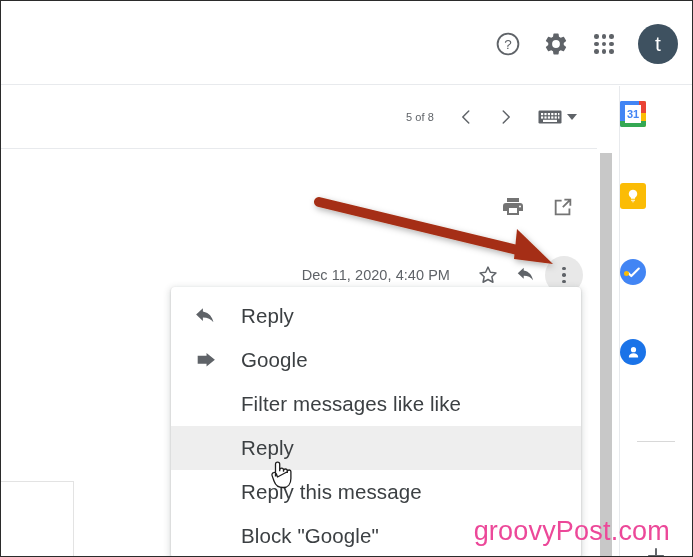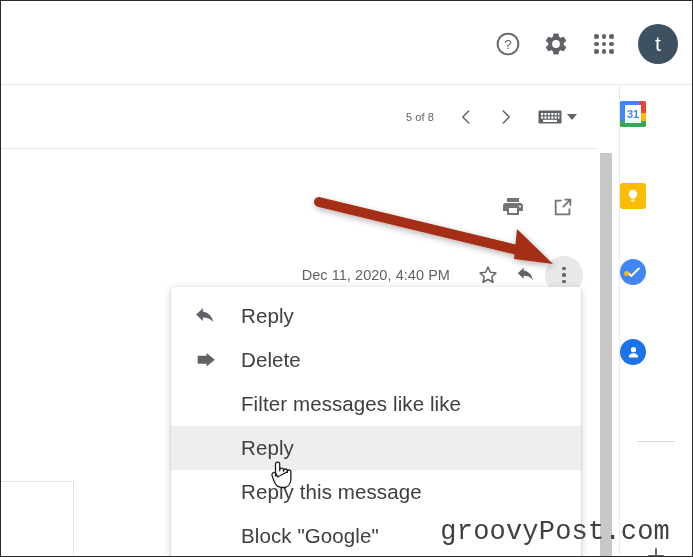--- a/index.html
+++ b/index.html
@@ -379,23 +379,23 @@
     border-radius: 50%;
     background: #1a73e8;
     display:flex; align-items:center; justify-content:center;
   }
 
   
   #watermark {
     position: absolute;
     right: 22px;
     bottom: 9px;
-    font-family: Liberation Mono, monospace;
+    font-family: Liberation Sans, sans-serif;
     font-size: 27px;
-    color: #404040;
+    color: #ec4899;
     letter-spacing: .2px;
     z-index: 70;
     pointer-events: none;
     white-space: nowrap;
   }
 </style>
 </head>
 <body>
 
 <div id="screen">
@@ -598,21 +598,21 @@
       </span>
       <span class="menu-label">Reply</span>
     </div>
 
     <div class="menu-item">
       <span class="menu-icon">
         <svg width="25" height="25" viewBox="0 0 24 24">
           <path fill="#5f6368" d="M13 7.5V4.8l8 6.5-8 6.5v-2.7H4.5V7.5z"></path>
         </svg>
       </span>
-      <span class="menu-label">Delete</span>
+      <span class="menu-label">Google</span>
     </div>
 
     <div class="menu-item">
       <span class="menu-icon empty"></span>
       <span class="menu-label">Filter messages like like</span>
     </div>
 
     <div class="menu-item highlight">
       <span class="menu-icon empty"></span>
       <span class="menu-label">Reply</span>

